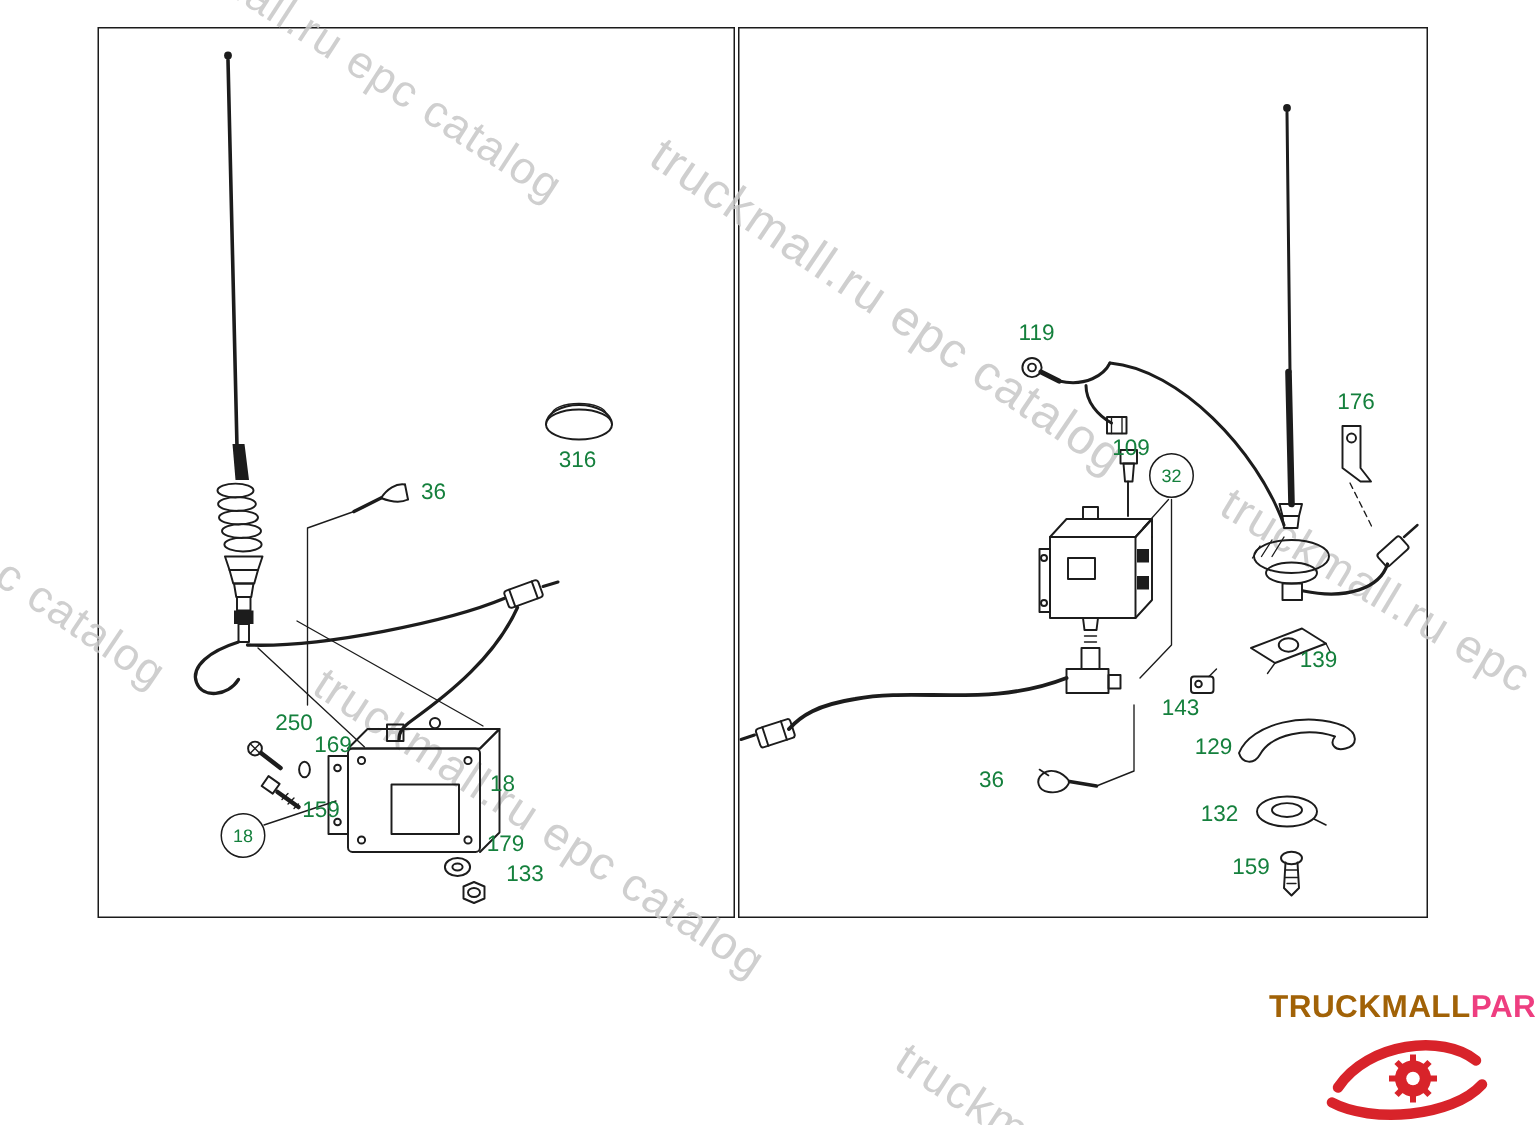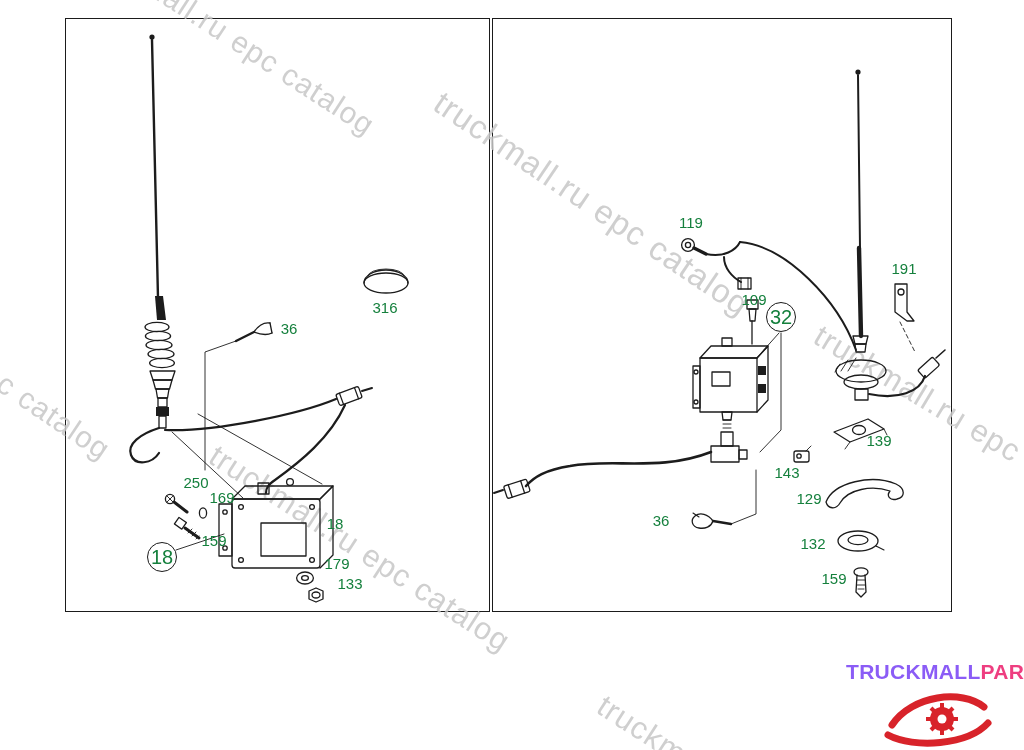--- a/index.html
+++ b/index.html
@@ -8,25 +8,25 @@
   #stage{position:absolute;left:0;top:0;width:1024px;height:750px;background:#fff;overflow:hidden}
   .panel{position:absolute;border:1.4px solid #1b1b1b;z-index:1}
   .panel.left{left:65px;top:18px;width:425px;height:594px}
   .panel.right{left:492px;top:18px;width:460px;height:594px}
   .wm{position:absolute;color:#c7c7c7;font-family:"Liberation Sans",sans-serif;white-space:nowrap;
       transform-origin:0 0;z-index:2;letter-spacing:1px;opacity:.85;pointer-events:none}
   #art{position:absolute;left:0;top:0;z-index:3;pointer-events:none}
   .callout{position:absolute;z-index:4;transform:translate(-50%,-50%);font-size:15px;color:#15803d;
            font-family:Liberation Sans, sans-serif;white-space:nowrap}
   .callout.circled{width:30px;height:30px;border:1.4px solid #1b1b1b;border-radius:50%;
-           display:flex;align-items:center;justify-content:center;font-size:20px;background:#fff0}
+           display:flex;align-items:center;justify-content:center;font-size:12px;background:#fff0}
   .logo{position:absolute;left:846px;top:660px;width:178px;z-index:5}
   .logo-text{font-family:"Liberation Sans",sans-serif;font-weight:bold;font-size:21px;
              white-space:nowrap;letter-spacing:.3px}
-  .logo-brand{color:#8b5cf6}
+  .logo-brand{color:#a16207}
   .logo-suffix{color:#ee3e80}
   .logo-swoosh{display:block;margin:1px 0 0 38px}
 </style>
 </head>
 <body>
 
 <div id="stage">
 
   <div class="wm" style="left:95px;top:-72px;font-size:30px;transform:rotate(33deg)">truckmall.ru epc catalog</div>
   <div class="wm" style="left:448px;top:84px;font-size:33px;transform:rotate(34deg)">truckmall.ru epc catalog</div>
@@ -245,21 +245,21 @@
   <span class="callout" style="left:222px;top:497px">169</span>
   <span class="callout" style="left:214px;top:540px">159</span>
   <span class="callout circled" style="left:162px;top:557px">18</span>
   <span class="callout" style="left:335px;top:523px">18</span>
   <span class="callout" style="left:337px;top:563px">179</span>
   <span class="callout" style="left:350px;top:583px">133</span>
 
   <span class="callout" style="left:691px;top:222px">119</span>
   <span class="callout" style="left:754px;top:299px">109</span>
   <span class="callout circled" style="left:781px;top:317px">32</span>
-  <span class="callout" style="left:904px;top:268px">191</span>
+  <span class="callout" style="left:904px;top:268px">176</span>
   <span class="callout" style="left:661px;top:520px">36</span>
   <span class="callout" style="left:787px;top:472px">143</span>
   <span class="callout" style="left:879px;top:440px">139</span>
   <span class="callout" style="left:809px;top:498px">129</span>
   <span class="callout" style="left:813px;top:543px">132</span>
   <span class="callout" style="left:834px;top:578px">159</span>
 
   <div class="logo">
     <div class="logo-text">
       <span class="logo-brand">TRUCKMALL</span><span class="logo-suffix">PARTS</span>

